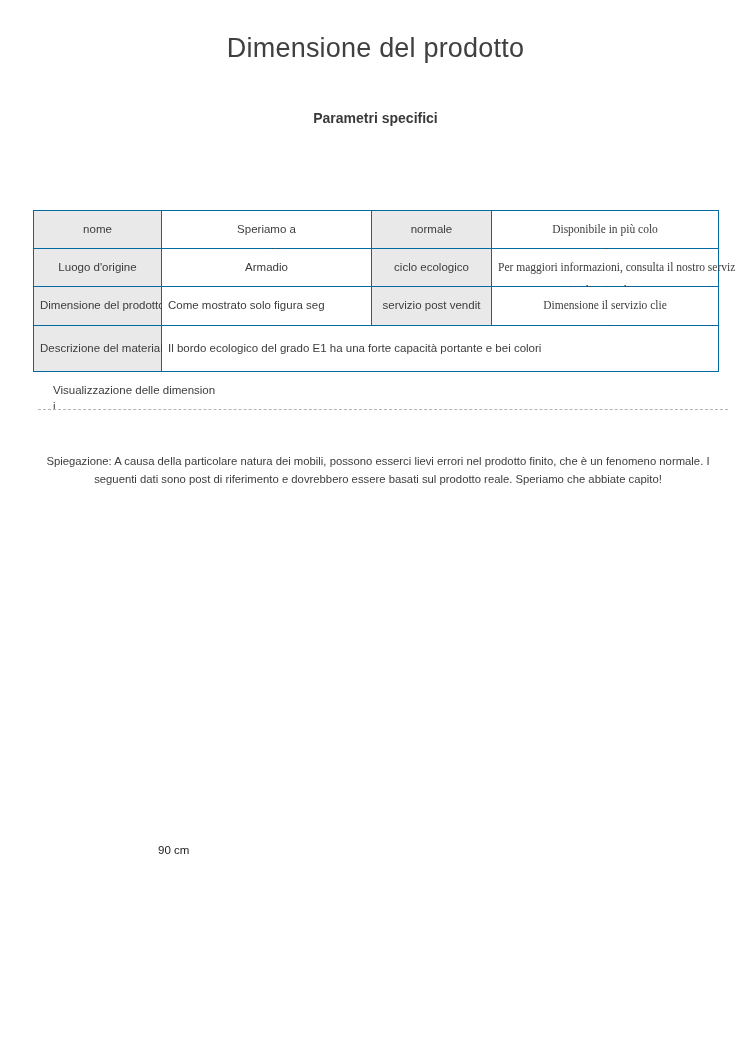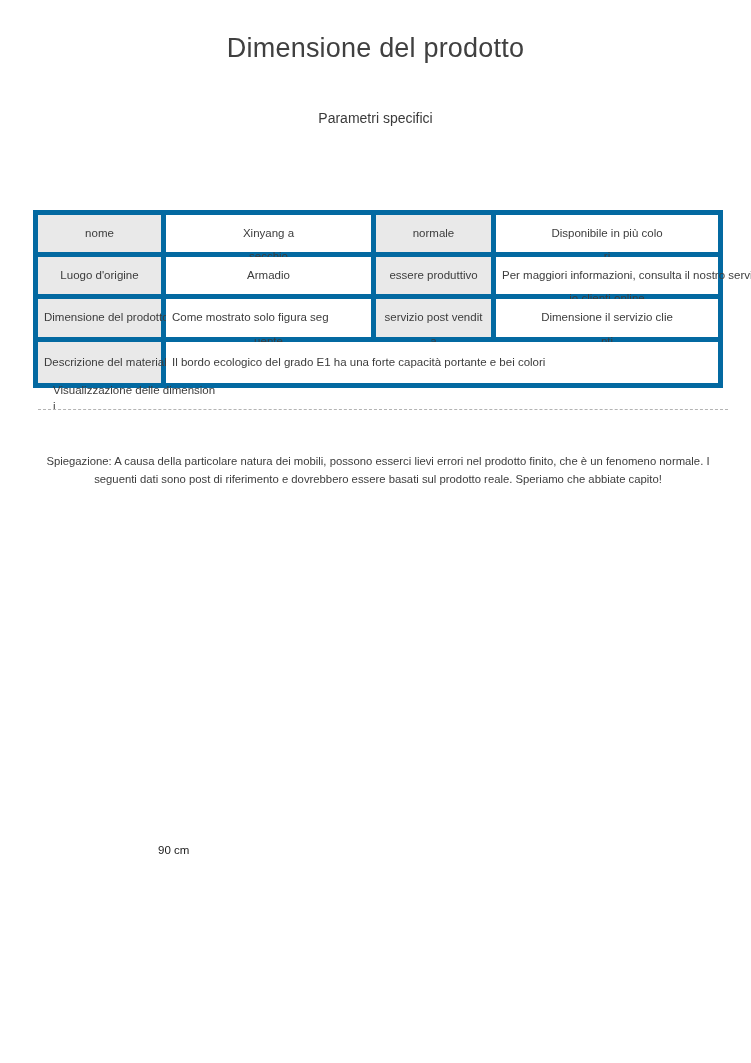--- a/index.html
+++ b/index.html
@@ -24,34 +24,34 @@
     font-size: 27px;
     font-weight: 400;
     color: #404040;
     letter-spacing: .2px;
   }
   .sub-title {
     position: absolute;
     left: 0; top: 110px; width: 751px;
     text-align: center;
     font-size: 14px;
-    font-weight: 400;
+    font-weight: 700;
     color: #3a3a3a;
   }
 
   
   .spec-table {
     position: absolute;
     left: 33px; top: 210px;
     width: 685px;
     border-collapse: collapse;
     table-layout: fixed;
   }
   .spec-table td {
-    border: 5px solid #0369a1;
+    border: 1px solid #0369a1;
     font-size: 11.5px;
     color: #3c3c3c;
     padding: 12px 6px;
     height: 30px;
     vertical-align: middle;
     line-height: 1.15;
     position: relative;
     overflow: visible;
     white-space: nowrap;
   }
@@ -73,21 +73,21 @@
     margin-top: -2px;
     text-align: center;
     font-size: 11.5px;
     color: #3c3c3c;
     pointer-events: none;
     white-space: nowrap;
   }
   td.c-nome { width: 128px; }
   td.c-nome-v { width: 210px; }
   td.c-col { width: 120px; }
-  td.c-col-v { width: 227px; }
+  td.c-col-v { width: 227px; font-family: Liberation Serif, serif; }
 
   
   .dim-head {
     position: absolute;
     left: 53px; top: 384px;
     font-size: 11.5px;
     color: #3c3c3c;
     white-space: nowrap;
   }
   .dim-head .ovf2 {
@@ -125,33 +125,33 @@
 <body>
 
 <div class="page-title">Dimensione del prodotto</div>
 <div class="sub-title">Parametri specifici</div>
 
 <table class="spec-table">
   <tbody>
     <tr>
       <td class="lbl c-nome">nome</td>
       <td class="val c-nome-v">
-        <span>Xinyang a</span>
+        <span>Speriamo a</span>
         <span class="ovf">secchio</span>
       </td>
       <td class="lbl c-col">normale</td>
       <td class="val c-col-v">
         <span>Disponibile in più colo</span>
         <span class="ovf">ri</span>
       </td>
     </tr>
     <tr>
       <td class="lbl c-nome">Luogo d'origine</td>
       <td class="val c-nome-v">Armadio</td>
-      <td class="lbl c-col">essere produttivo</td>
+      <td class="lbl c-col">ciclo ecologico</td>
       <td class="val c-col-v">
         <span>Per maggiori informazioni, consulta il nostro serviz</span>
         <span class="ovf">io clienti online</span>
       </td>
     </tr>
     <tr>
       <td class="lbl c-nome">Dimensione del prodotto</td>
       <td class="val c-nome-v val-left">
         <span>Come mostrato solo figura seg</span>
         <span class="ovf">uente</span>

